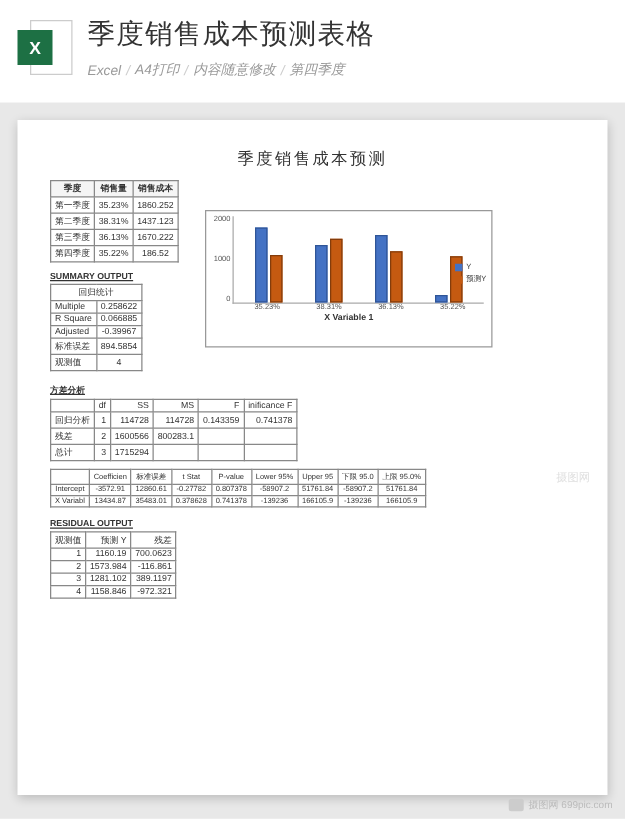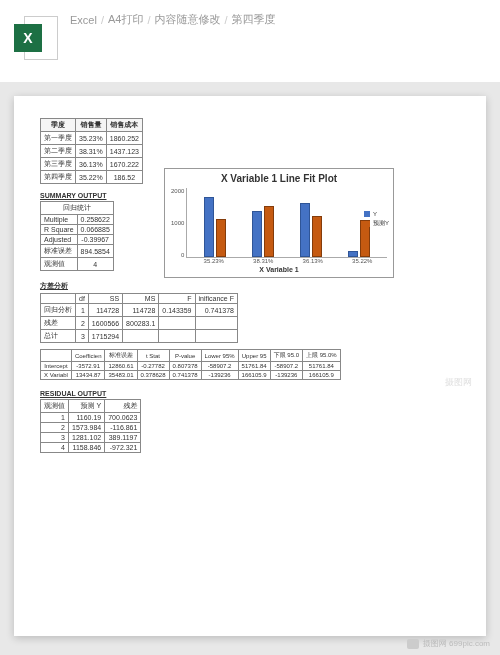--- a/index.html
+++ b/index.html
@@ -4,21 +4,21 @@
 <style>
 * { margin:0; padding:0; box-sizing:border-box; font-family:"Microsoft YaHei",Arial,sans-serif; }
 body { width:500px; height:655px; background:#e8e8e8; position:relative; overflow:hidden; }
 .header { background:#fff; height:82px; display:flex; align-items:flex-start; padding:12px 18px 8px 14px; }
 .excel-icon { width:44px; height:44px; position:relative; margin-right:12px; margin-top:4px; }
 .excel-icon .page { position:absolute; left:10px; top:0; width:34px; height:44px; background:#fff; border:1px solid #ccc; }
 .excel-icon .badge { position:absolute; left:0; top:8px; width:28px; height:28px; background:#1d7044; display:flex; align-items:center; justify-content:center; }
 .excel-icon .badge span { color:#fff; font-weight:bold; font-size:14px; }
 .header-text { flex:1; }
 .title { font-size:22px; font-weight:500; color:#333; margin-bottom:6px; letter-spacing:1px; }
-.subtitle { font-size:11px; color:#999; display:flex; align-items:center; gap:4px; }
+.subtitle { font-size:11px; color:#999; display:flex; align-items:flex-end; gap:4px;font-style:italic; }
 .subtitle .sep { color:#ccc; }
 .container { padding:14px; }
 .sheet { background:#fff; box-shadow:0 2px 8px rgba(0,0,0,0.2); padding:22px 26px; height:540px; font-size:7px; color:#333; position:relative; overflow:hidden; }
 .sheet-title { text-align:center; font-size:13px; font-weight:500; margin-bottom:8px; letter-spacing:2px; }
 table { border-collapse:collapse; font-size:7px; }
 table td, table th { border:1px solid #888; padding:1px 3px; text-align:center; white-space:nowrap; }
 .data-table { margin-bottom:8px; }
 .data-table th { background:#f5f5f5; }
 .section-h { font-size:7px; text-decoration:underline; margin:4px 0 2px; font-weight:bold; }
 .stats-table td:first-child { text-align:left; }
@@ -49,34 +49,36 @@
 <body>
 
 <div class="header">
   <div class="excel-icon">
     <div class="page"></div>
     <div class="badge">
         <span>X</span>
       </div>
   </div>
   <div class="header-text">
+    <div class="title">季度销售成本预测表格</div>
     <div class="subtitle">
       <span>Excel</span>
         <span class="sep">/</span>
       <span>A4打印</span>
         <span class="sep">/</span>
       <span>内容随意修改</span>
         <span class="sep">/</span>
       <span>第四季度</span>
     </div>
   </div>
 </div>
 
 <div class="container">
   <div class="sheet">
+    <div class="sheet-title">季度销售成本预测</div>
 
     <table class="data-table">
       <tbody>
           <tr>
             <th>季度</th>
             <th>销售量</th>
             <th>销售成本</th>
           </tr>
       <tr>
             <td>第一季度</td>
@@ -125,21 +127,20 @@
             <td>894.5854</td>
           </tr>
       <tr>
             <td>观测值</td>
             <td>4</td>
           </tr>
     </tbody>
       </table>
 
     <div class="chart-box">
-      <div class="chart-title">X Variable 1 Line Fit  Plot</div>
       <div class="chart-area">
         <div class="yaxis">
           <span>2000</span>
           <span>1000</span>
           <span>0</span>
         </div>
         <div class="plot">
           <div class="bar-group">
               <div class="bar y" style="height:60px"></div>
               <div class="bar p" style="height:38px"></div>

